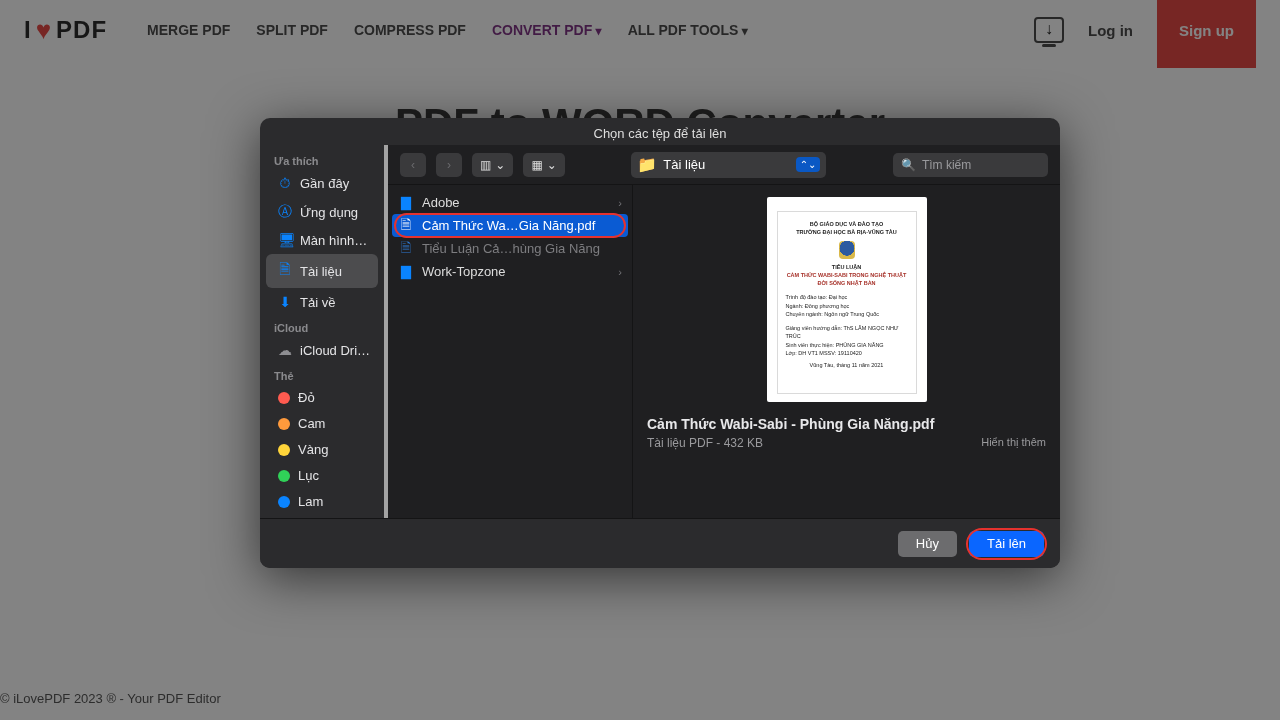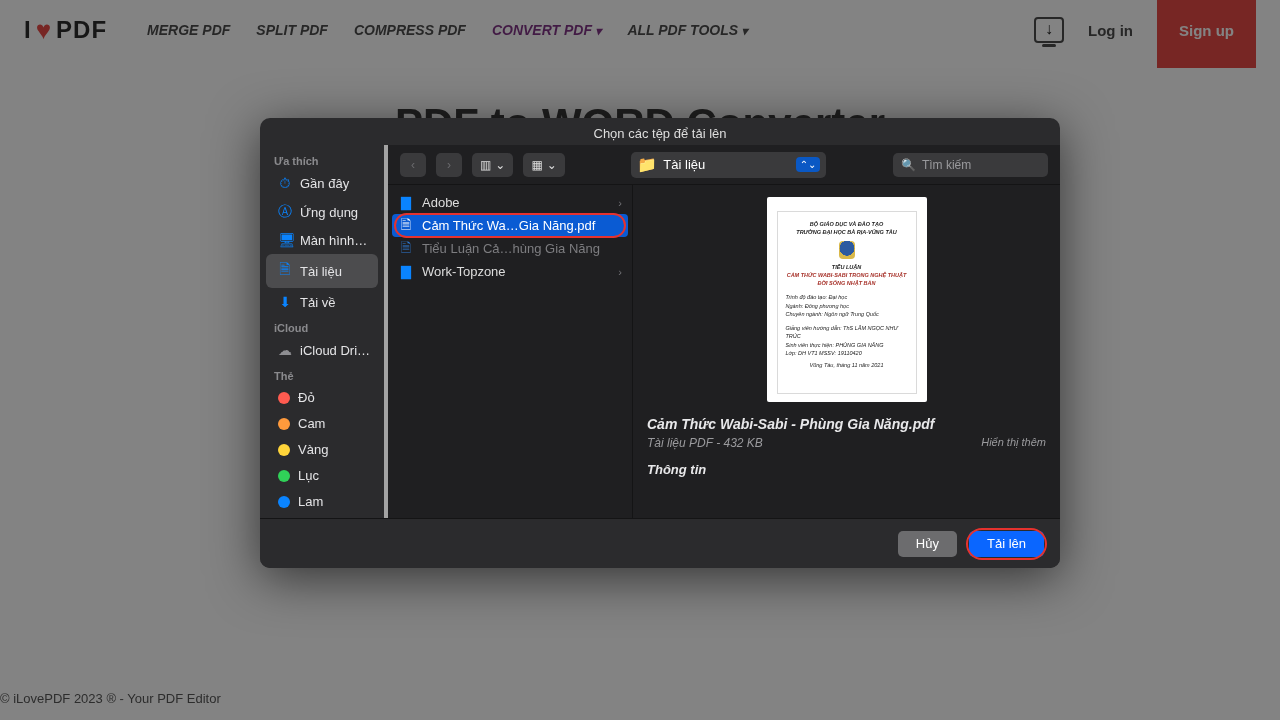--- a/index.html
+++ b/index.html
@@ -6,21 +6,21 @@
 html, body { width: 1280px; height: 720px; overflow: hidden; background: #fff; }
 
 .page { position: relative; width: 1280px; height: 720px; }
 
 
 .site-header {
   height: 60px; display: flex; align-items: center; padding: 0 24px;
 }
 .logo { display: flex; align-items: center; font-weight: 800; font-size: 24px; color: #111; letter-spacing: 1px; }
 .logo .heart { color: #e5322e; margin: 0 4px; font-size: 26px; }
-.nav { display: flex; gap: 26px; margin-left: 40px; font-style: italic; }
+.nav { display: flex; gap: 26px; margin-left: 40px; }
 .nav a { color: #333; text-decoration: none; font-weight: 600; font-size: 14px; }
 .nav a.red { color: #701a75; }
 .chev::after { content: " ▾"; font-size: 12px; }
 .header-right { margin-left: auto; display: flex; align-items: center; gap: 24px; padding-left: 40px; }
 .dl-icon { width: 30px; height: 26px; border: 2px solid #333; border-radius: 4px; position: relative; }
 .dl-icon::before { content: "↓"; position: absolute; left: 50%; top: 50%; transform: translate(-50%,-55%); font-weight: bold; }
 .dl-icon::after { content: ""; position: absolute; bottom: -6px; left: 6px; right: 6px; height: 3px; background: #333; border-radius: 2px; }
 .login-link { color: #333; font-weight: 600; font-size: 15px; }
 .signup-btn { background: #e5322e; color: #fff; border: none; padding: 20px 22px; font-weight: 600; font-size: 15px; height: 76px; }
 .hero-title { text-align: center; font-size: 42px; font-weight: 700; color: #222; margin-top: 40px; }
@@ -67,21 +67,21 @@
 .filerow .chev-r { margin-left: auto; color: #737377; font-size: 11px; }
 .filerow.dim-row { color: #7d7d80; }
 .filerow.selected { background: #0a5bd3; color: #fff; border-radius: 4px; margin: 0 4px; padding: 4px 6px; }
 .filerow.selected .fi { color: #fff; }
 .ring-red { position: absolute; left: 2px; right: 2px; top: -1px; bottom: -1px; border: 2px solid #e5322e; border-radius: 999px; pointer-events: none; }
 .fi { width: 16px; height: 14px; display: inline-flex; align-items: center; justify-content: center; font-size: 13px; }
 .fi.folder { color: #0a84ff; }
 .fi.pdf { color: #f2f2f2; }
 .fi.doc { color: #2e7bd6; }
 
-.preview { flex: 1; padding: 12px 14px 0; overflow: hidden; font-style: italic; }
+.preview { flex: 1; padding: 12px 14px 0; overflow: hidden; }
 .thumb { width: 160px; height: 205px; background: #fff; margin: 0 auto; border-radius: 2px; position: relative; padding: 14px 10px 8px; font-size: 5.5px; color: #222; line-height: 1.5; }
 .thumb .inner { border: 1px solid #dadada; height: 100%; padding: 8px 8px; position: relative; }
 .thumb .top1 { text-align: center; font-weight: 600; }
 .thumb .seal { width: 16px; height: 18px; margin: 4px auto; background: radial-gradient(circle at 50% 40%, #2c5aa0 0 55%, #d9b84a 56% 100%); border-radius: 4px; }
 .thumb .red { color: #a63129; font-weight: 700; text-align: center; }
 .thumb .block { margin-top: 6px; }
 .pv-name { color: #e8e8ea; font-size: 14px; font-weight: 600; margin-top: 14px; }
 .pv-meta { color: #9a9a9d; font-size: 12px; margin-top: 4px; }
 .pv-info { color: #e8e8ea; font-size: 13px; font-weight: 600; margin-top: 14px; }
 .pv-more { color: #9a9a9d; font-size: 11px; text-align: right; margin-top: -14px; }
@@ -242,21 +242,20 @@
                   <div>Giảng viên hướng dẫn: ThS LÂM NGỌC NHƯ TRÚC</div>
                   <div>Sinh viên thực hiện: PHÙNG GIA NĂNG</div>
                   <div>Lớp: DH VT1        MSSV: 19110420</div>
                 </div>
                 <div style="text-align:center;margin-top:4px">Vũng Tàu, tháng 11 năm 2021</div>
               </div>
             </div>
             <div class="pv-name">Cảm Thức Wabi-Sabi - Phùng Gia Năng.pdf</div>
             <div class="pv-meta">Tài liệu PDF - 432 KB</div>
             <div class="pv-more">Hiển thị thêm</div>
-            <div class="pv-info">Thông tin</div>
           </div>
         </div>
       </div>
     </div>
 
     <div class="dialog-footer">
       <button class="btn cancel">Hủy</button>
       <button class="btn primary">
         <span class="ring-red"></span>
         <span>Tải lên</span>

